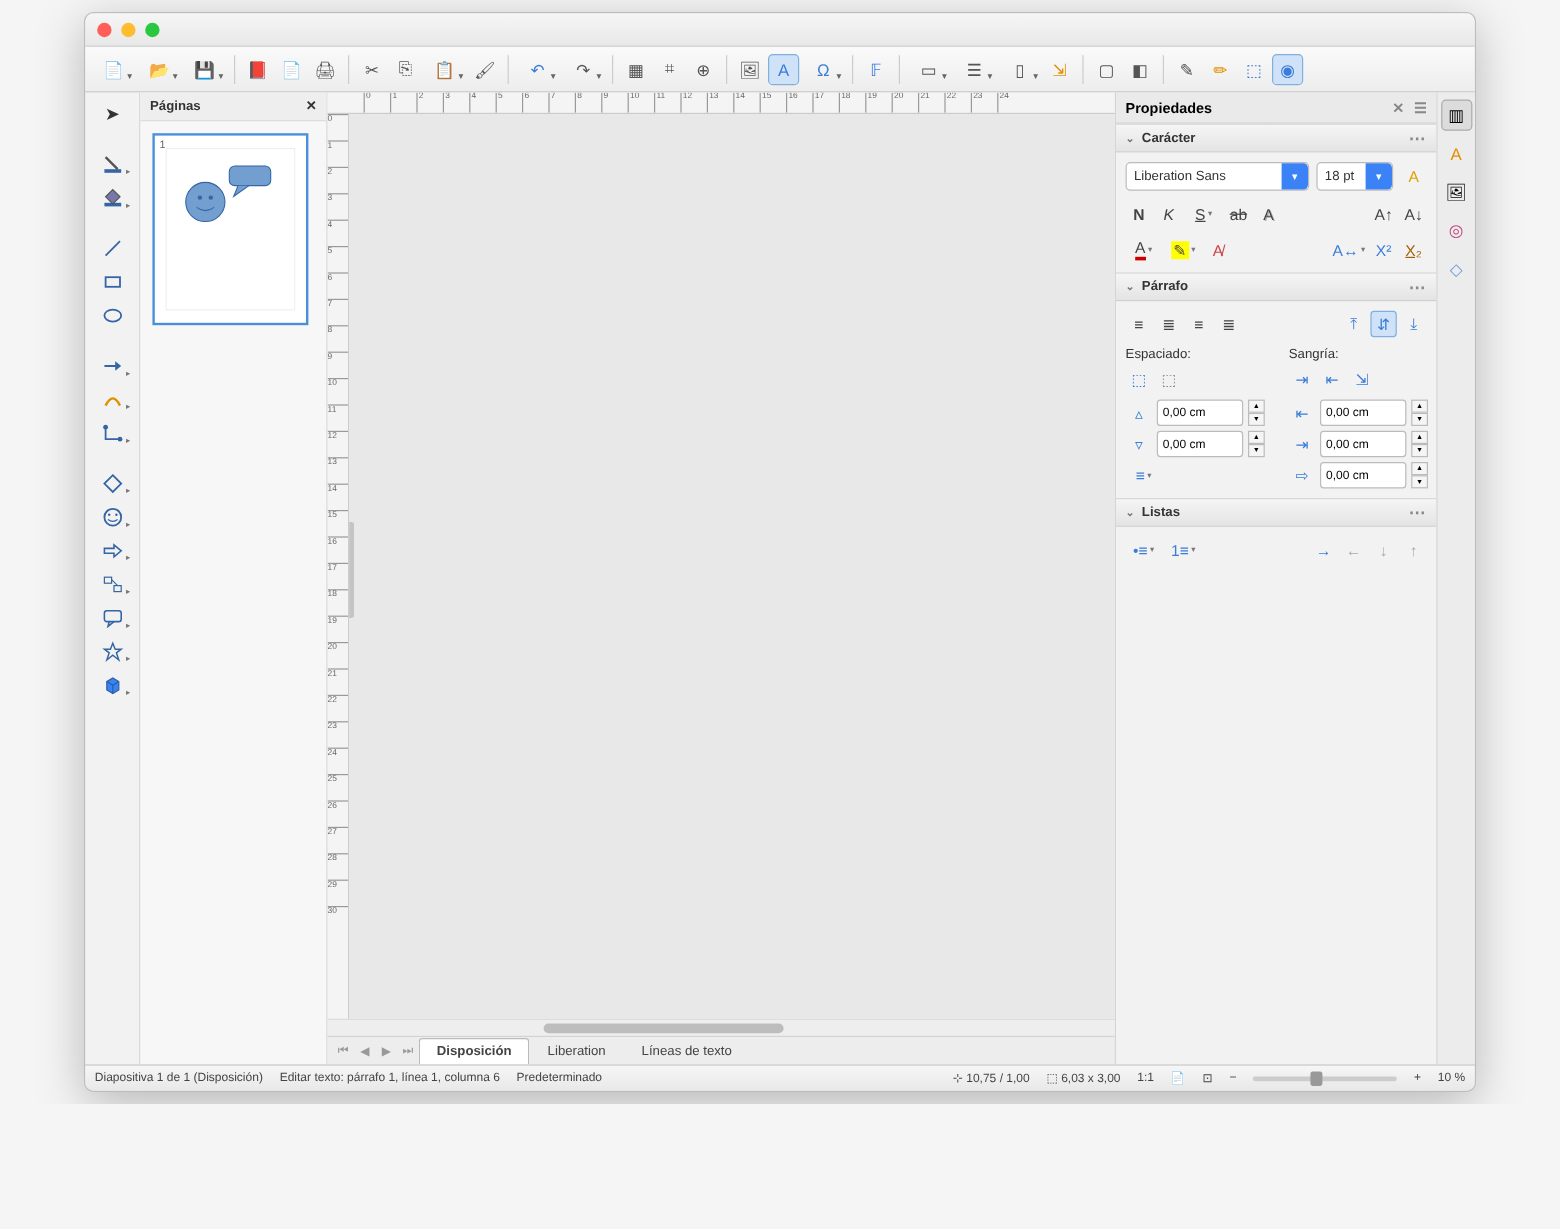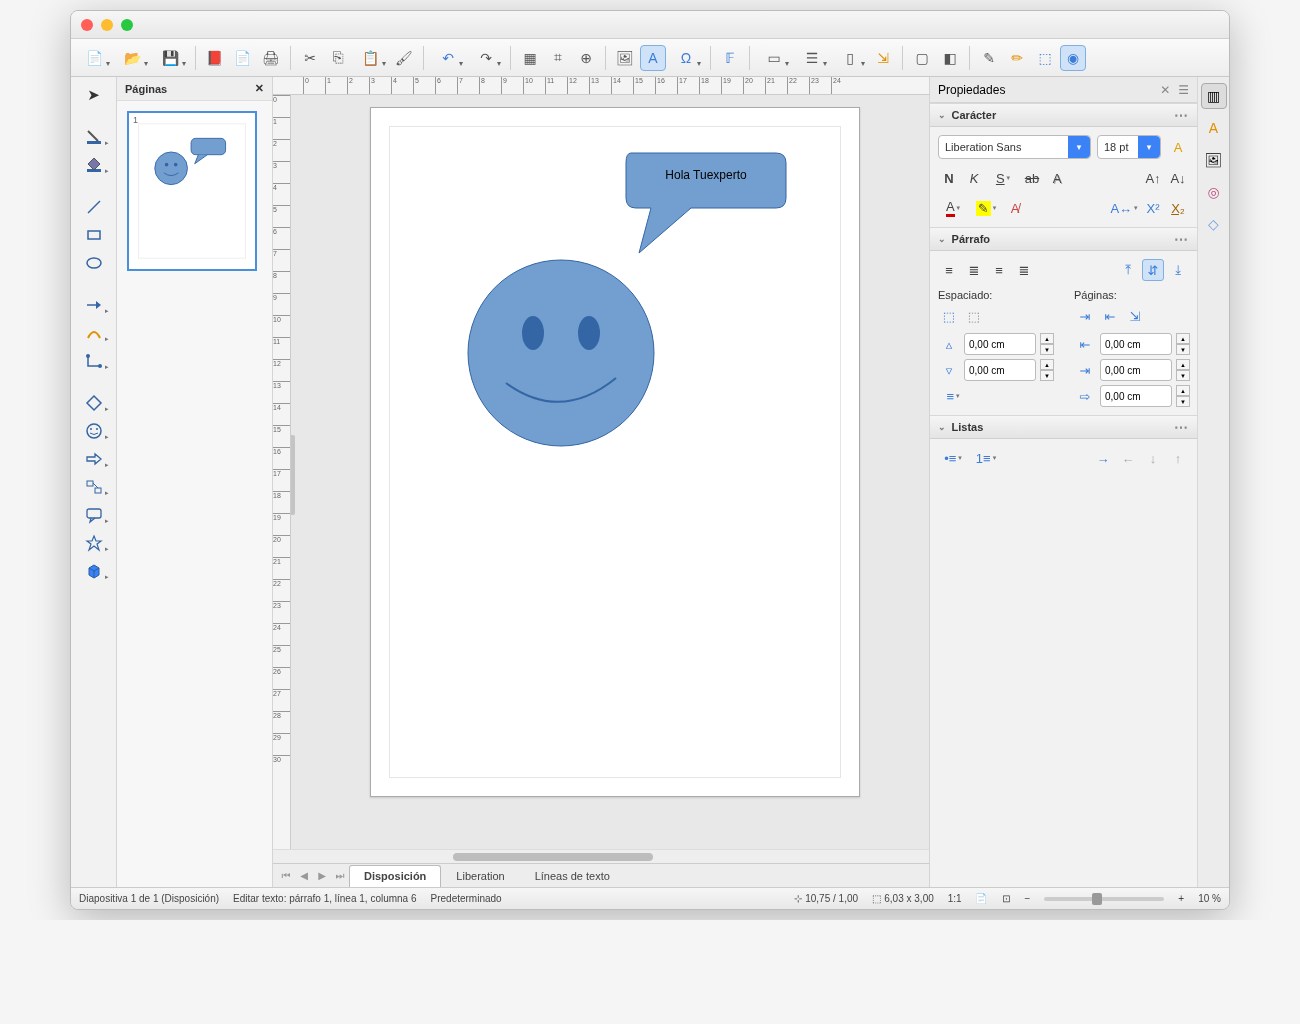--- a/index.html
+++ b/index.html
@@ -42,21 +42,21 @@
 .bubble{position:absolute; left:250px; top:40px; width:170px; height:95px;}
 .bubble svg path{fill:#729fcf; stroke:#3465a4; stroke-width:1;}
 .bubble-text{position:absolute; left:258px; top:60px; width:154px; text-align:center; font-size:12px; color:#000;}
 .drag-handle{position:absolute; left:-6px; top:340px; width:10px; height:80px; background:#c4c4c4; border-radius:2px;}
 .tabs-row{height:24px; background:#ededed; border-top:1px solid #ccc; display:flex; align-items:center; padding:0 4px; gap:0;}
 .tabs-row .nav{width:18px; height:18px; display:flex; align-items:center; justify-content:center; font-size:10px; color:#999;}
 .tab{padding:0 14px; height:22px; display:flex; align-items:center; font-size:11px; color:#444; border:1px solid transparent; border-bottom:none;}
 .tab.active{background:#fff; border-color:#bbb; font-weight:bold; border-radius:3px 3px 0 0;}
 .right-panel{width:300px; background:#f2f2f2; border-left:1px solid #d4d4d4; display:flex;}
 .props{flex:1; display:flex; flex-direction:column; overflow-y:auto;}
-.props-head{height:26px; display:flex; align-items:center; justify-content:space-between; padding:0 8px; font-size:12px; font-weight:normal; background:#eaeaea; border-bottom:1px solid #d5d5d5;}
+.props-head{height:26px; display:flex; align-items:center; justify-content:space-between; padding:0 8px; font-size:12px; font-weight:bold; background:#eaeaea; border-bottom:1px solid #d5d5d5;}
 .section-head{height:24px; background:linear-gradient(#f5f5f5,#e4e4e4); border-top:1px solid #d8d8d8; border-bottom:1px solid #d0d0d0; display:flex; align-items:center; padding:0 8px; font-size:11px; font-weight:bold; color:#333; gap:6px;}
 .section-head .chev{font-size:9px; color:#777;}
 .section-head .more{margin-left:auto; color:#888; font-size:14px; letter-spacing:1px;}
 .section-body{padding:8px; display:flex; flex-direction:column; gap:8px; font-size:11px;}
 .row{display:flex; gap:6px; align-items:center;}
 .combo{flex:1; height:24px; background:#fff; border:1px solid #bbb; border-radius:4px; display:flex; align-items:center; padding:0 6px; font-size:11px; color:#333; position:relative;}
 .combo .dd{position:absolute; right:0; top:0; width:22px; height:100%; background:#3b82f6; border-radius:0 4px 4px 0; display:flex; align-items:center; justify-content:center;}
 .combo .dd::after{content:"▾"; color:#fff; font-size:9px;}
 .btnrow{display:flex; gap:3px;}
 .ibtn{width:22px; height:22px; border:1px solid transparent; border-radius:3px; display:flex; align-items:center; justify-content:center; font-size:13px; color:#444;}
@@ -311,35 +311,20 @@
             <div class="tick" style="top: 528px;">24</div>
             <div class="tick" style="top: 550px;">25</div>
             <div class="tick" style="top: 572px;">26</div>
             <div class="tick" style="top: 594px;">27</div>
             <div class="tick" style="top: 616px;">28</div>
             <div class="tick" style="top: 638px;">29</div>
             <div class="tick" style="top: 660px;">30</div>
           </div>
         <div class="viewport">
           <div class="drag-handle"></div>
-          <div class="page">
-            <div class="margin"></div>
-            <svg class="smiley" viewBox="0 0 200 190">
-              <circle class="face" cx="100" cy="95" r="93"></circle>
-              <ellipse class="eye" cx="72" cy="75" rx="11" ry="17"></ellipse>
-              <ellipse class="eye" cx="128" cy="75" rx="11" ry="17"></ellipse>
-              <path class="mouth" d="M45 125 Q100 165 155 120"></path>
-            </svg>
-            <div class="bubble">
-              <svg width="170" height="110" viewBox="0 0 170 110">
-                <path d="M10 5 Q5 5 5 15 L5 50 Q5 60 15 60 L30 60 L18 105 L70 60 L155 60 Q165 60 165 50 L165 15 Q165 5 155 5 Z"></path>
-              </svg>
-            </div>
-            <div class="bubble-text">Hola Tuexperto</div>
-          </div>
         </div>
       </div>
       <div class="hscroll">
           <div class="thumb-bar"></div>
         </div>
       <div class="tabs-row">
         <div class="nav">⏮</div>
         <div class="nav">◀</div>
         <div class="nav">▶</div>
         <div class="nav">⏭</div>
@@ -453,21 +438,21 @@
                 <div class="ibtn" style="color:#3b7dd8;">▿</div>
                 <input value="0,00 cm" style="">
                 <div class="arrows">
                     <span>▲</span>
                     <span>▼</span>
                   </div>
               </div>
               <div class="ibtn dd" style="color:#3b7dd8;">≡</div>
             </div>
             <div>
-              <div class="label">Páginas:</div>
+              <div class="label">Sangría:</div>
               <div class="btnrow" style="margin-bottom:6px;">
                 <div class="ibtn" style="color:#3b7dd8;">⇥</div>
                 <div class="ibtn" style="color:#3b7dd8;">⇤</div>
                 <div class="ibtn" style="color:#3b7dd8;">⇲</div>
               </div>
               <div class="spin" style="margin-bottom:4px;">
                 <div class="ibtn" style="color:#3b7dd8;">⇤</div>
                 <input value="0,00 cm" style="">
                 <div class="arrows">
                     <span>▲</span>

